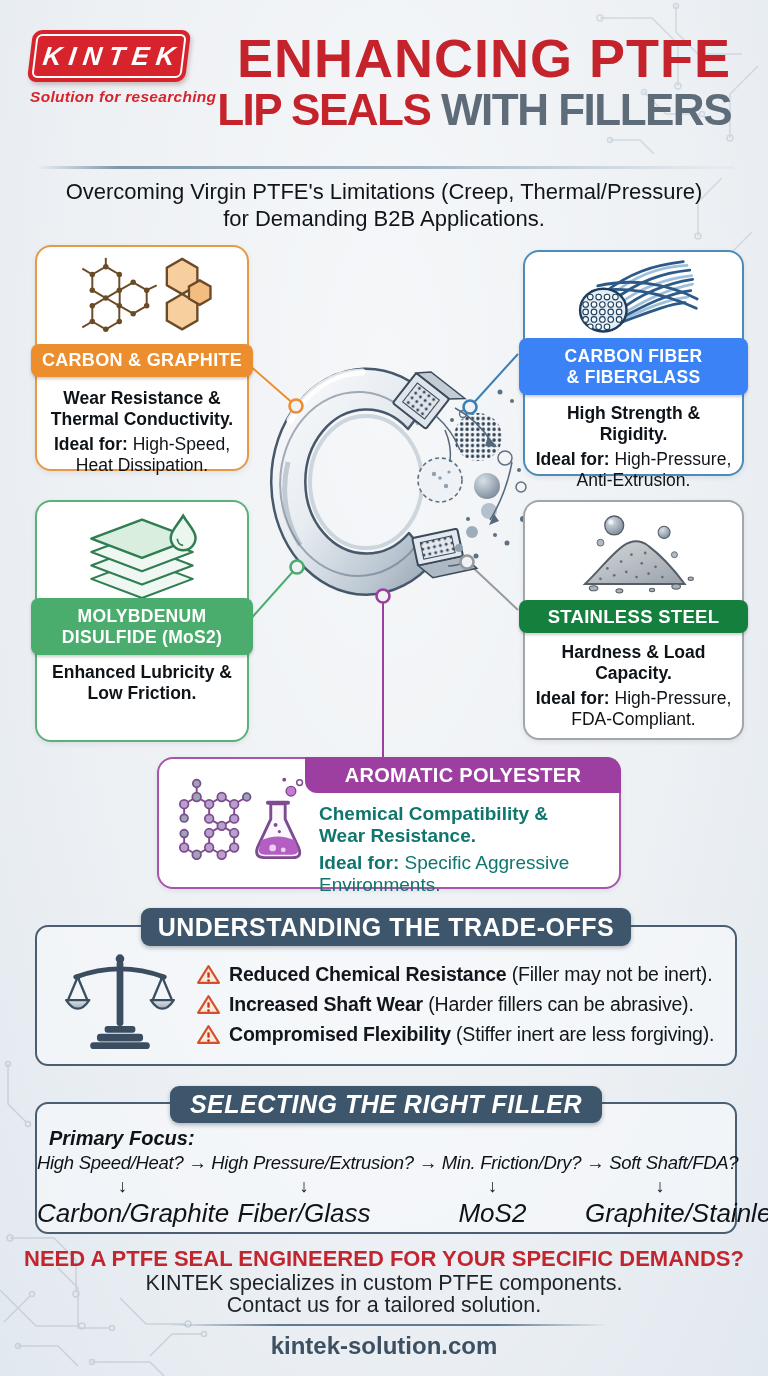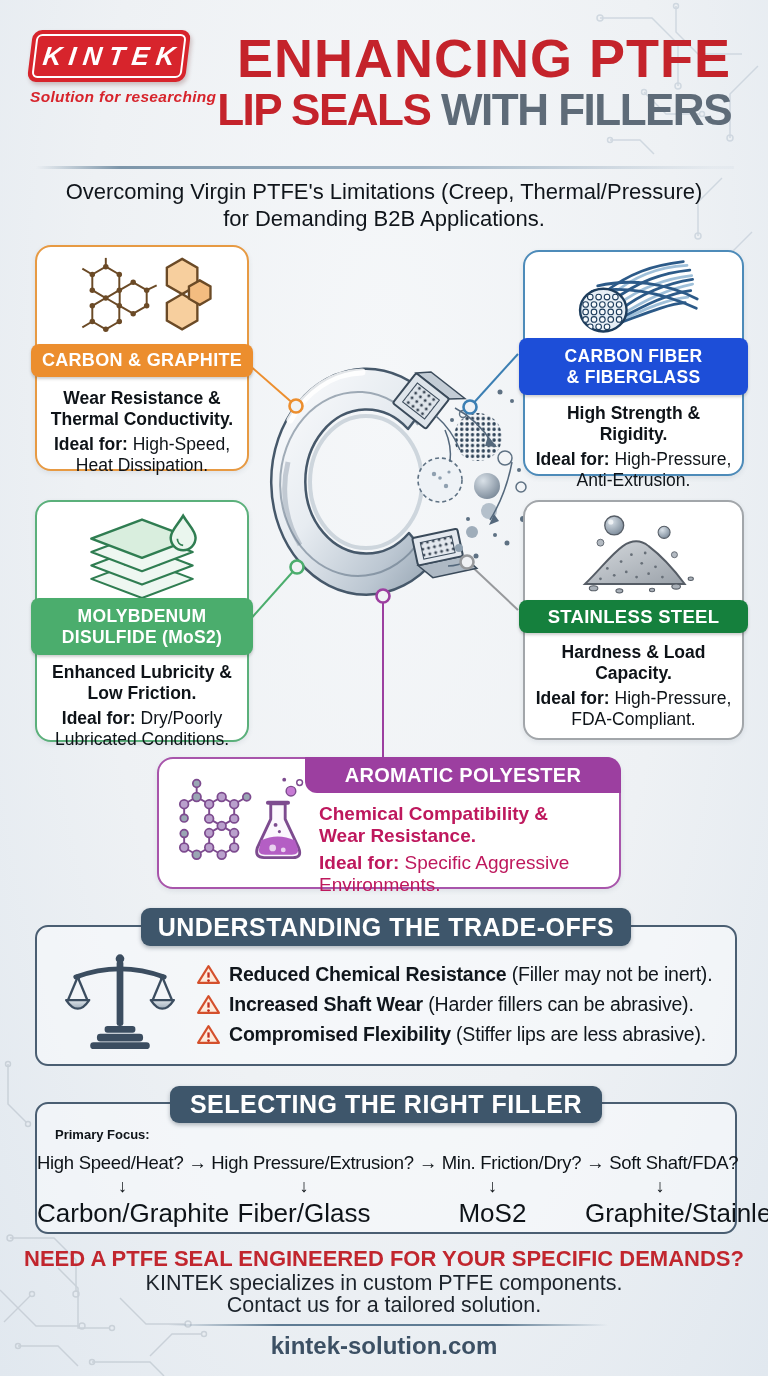--- a/index.html
+++ b/index.html
@@ -31,51 +31,51 @@
                 white-space:pre-line;line-height:1.18;letter-spacing:.3px;box-shadow:0 2px 3px rgba(60,60,60,.25);}
   .card .icon{position:absolute;left:0;right:0;display:flex;justify-content:center;}
   .card .body{position:absolute;left:8px;right:8px;text-align:center;font-size:17.5px;color:#0e1318;line-height:1.18;}
   .card .body p{margin:0 0 5px 0;}
   .b{font-weight:bold;}
   .pre{white-space:pre-line;}
   .card1{left:35px;top:245px;width:210px;height:222px;border:2px solid #e79a43;}
   .card1 .banner{top:97px;height:33px;background:#ec8e2e;font-size:18px;}
   .card1 .icon{top:6px;} .card1 .body{top:141px;}
   .card2{left:523px;top:250px;width:217px;height:222px;border:2px solid #4d8bb9;}
-  .card2 .banner{top:86px;height:57px;background:#1d4ed8;font-size:17.5px;}
+  .card2 .banner{top:86px;height:57px;background:#3b82f6;font-size:17.5px;}
   .card2 .icon{top:6px;} .card2 .body{top:151px;}
   .card3{left:35px;top:500px;width:210px;height:238px;border:2px solid #5bb07b;}
   .card3 .banner{top:96px;height:57px;background:#4bad6d;font-size:17.5px;}
   .card3 .icon{top:8px;} .card3 .body{top:160px;}
   .card4{left:523px;top:500px;width:217px;height:236px;border:2px solid #a2a6aa;}
   .card4 .banner{top:98px;height:33px;background:#15803d;font-size:18.5px;}
   .card4 .icon{top:8px;} .card4 .body{top:140px;}
   .card5{left:157px;top:757px;width:460px;height:128px;border:2px solid #a855ab;}
   .card5 .banner5{position:absolute;left:146px;right:-2px;top:-2px;height:36px;background:#9c3fa0;
       color:#fff;font-weight:bold;font-size:20px;display:flex;align-items:center;justify-content:center;
       border-radius:0 14px 0 12px;letter-spacing:.3px;}
   .card5 .icon5{position:absolute;left:12px;top:12px;}
   .card5 .body5{position:absolute;left:160px;top:44px;right:10px;text-align:left;font-size:19px;
-      color:#be185d;line-height:1.16;}
+      color:#0f766e;line-height:1.16;}
   .card5 .body5 p{margin:0 0 5px 0;}
   
   .panel{position:absolute;left:35px;width:698px;border:2px solid #4a5e72;border-radius:13px;
          background:rgba(250,252,254,.55);z-index:2;}
   .panel .pbanner{position:absolute;left:50%;transform:translateX(-50%);background:#3e566b;color:#fff;
       font-weight:bold;text-align:center;border-radius:9px;display:flex;align-items:center;justify-content:center;
       letter-spacing:.5px;box-shadow:0 2px 4px rgba(40,55,70,.35);}
   .panel1{top:925px;height:137px;}
   .panel1 .pbanner{top:-19px;width:490px;height:38px;font-size:25px;}
   .tradeoff-items{position:absolute;left:160px;top:36px;display:flex;flex-direction:column;gap:7px;}
   .tradeoff-item{display:flex;align-items:center;gap:9px;font-size:19.5px;letter-spacing:-.2px;
                  color:#10161c;white-space:nowrap;}
   .scale-wrap{position:absolute;left:24px;top:24px;}
-  .panel2{top:1102px;height:128px;}
+  .panel2{top:1102px;height:128px;font-style:italic;}
   .panel2 .pbanner{top:-18px;width:432px;height:37px;font-size:25px;}
-  .primary{position:absolute;left:18px;top:23px;font-size:13px;font-weight:bold;color:#0e1318;}
+  .primary{position:absolute;left:12px;top:23px;font-size:20px;font-weight:bold;color:#0e1318;}
   .questions{position:absolute;left:0;right:0;top:48px;text-align:center;font-size:18.5px;
              letter-spacing:-.3px;color:#0e1318;white-space:nowrap;}
   .sel-grid{position:absolute;left:0;right:0;top:73px;display:grid;
             grid-template-columns:24.5% 27.5% 26.5% 21.5%;}
   .sel-col{text-align:center;color:#0e1318;}
   .sel-col .darr{font-size:18px;line-height:1;}
   .sel-col .ans{font-size:26px;margin-top:3px;}
   
   .cta{position:absolute;left:0;top:1246px;width:768px;text-align:center;font-size:22px;
        font-weight:bold;color:#c1262e;z-index:2;}
@@ -370,22 +370,20 @@
         </g>
         <path d="M118,6 C124,16 131,22 131,29 A13,13 0 1 1 105,29 C105,22 112,16 118,6 Z" fill="#eaf6ee" stroke="#2f7d51" stroke-width="2.6"></path>
         <path d="M112,30 a7,7 0 0 0 6,7" stroke="#2f7d51" stroke-width="1.8" fill="none"></path>
       </svg>
     </div>
     <div class="banner">MOLYBDENUM
 DISULFIDE (MoS2)</div>
     <div class="body">
       <p class="b pre">Enhanced Lubricity &amp;
 Low Friction.</p>
-      <p><span class="b">Ideal for:</span> <span class="pre">Dry/Poorly
-Lubricated Conditions.</span></p>
     </div>
   </section>
 
   <section class="card card4">
     <div class="icon">
       <svg width="150" height="86" viewBox="0 0 150 100">
         <defs>
           <linearGradient id="steelm" x1="0" y1="0" x2="1" y2="1">
             <stop offset="0" stop-color="#d6dade"></stop>
               <stop offset="1" stop-color="#9aa1a9"></stop>
@@ -528,21 +526,21 @@
             <circle cx="11" cy="15.8" r="1.3" fill="#c52f1e"></circle>
           </svg>
         <span><span class="b">Increased Shaft Wear</span><span> (Harder fillers can be abrasive).</span></span>
       </div>
       <div class="tradeoff-item">
         <svg width="23" height="21" viewBox="0 0 22 20">
             <path d="M11,2 L21,18 H1 Z" fill="#fdeadb" stroke="#d4502c" stroke-width="2" stroke-linejoin="round"></path>
             <line x1="11" y1="8" x2="11" y2="13" stroke="#c52f1e" stroke-width="2.2"></line>
             <circle cx="11" cy="15.8" r="1.3" fill="#c52f1e"></circle>
           </svg>
-        <span><span class="b">Compromised Flexibility</span><span> (Stiffer lips are less abrasive).</span></span>
+        <span><span class="b">Compromised Flexibility</span><span> (Stiffer inert are less forgiving).</span></span>
       </div>
     </div>
   </section>
 
   <section class="panel panel2">
     <div class="pbanner">SELECTING THE RIGHT FILLER</div>
     <div class="primary">Primary Focus:</div>
     <div class="questions">High Speed/Heat? → High Pressure/Extrusion? → Min. Friction/Dry? →  Soft Shaft/FDA?</div>
     <div class="sel-grid">
       <div class="sel-col">

